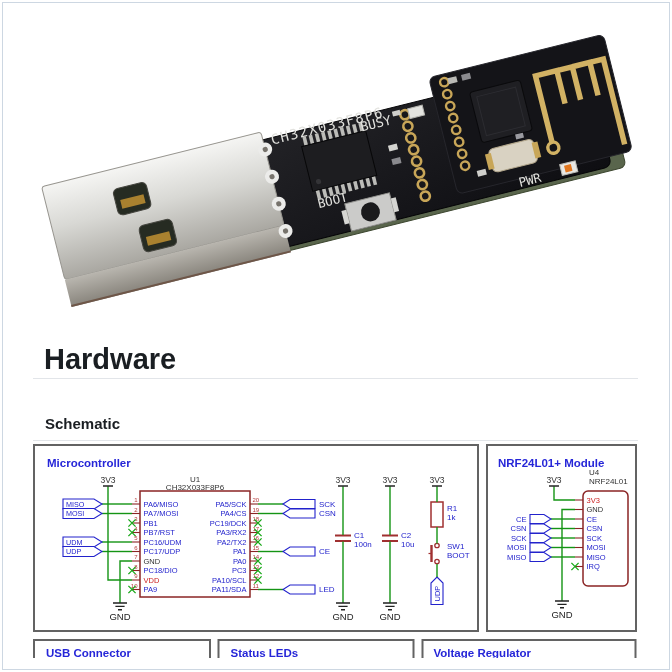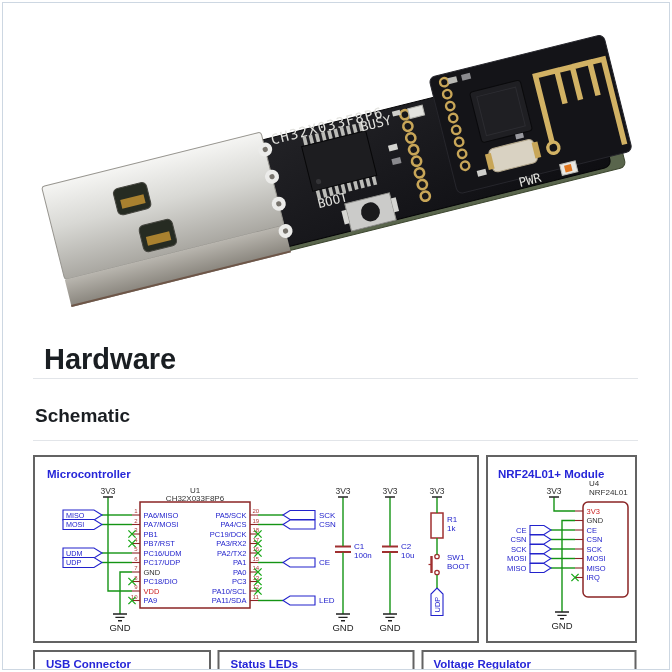--- a/index.html
+++ b/index.html
@@ -1,24 +1,24 @@
 <!DOCTYPE html>
 <html><head>
 <meta charset="utf-8">
 <style>
   html,body{margin:0;padding:0;background:#ffffff;}
   body{width:672px;height:672px;position:relative;overflow:hidden;
        font-family:"Liberation Sans", sans-serif;color:#16191d;}
   .frame{position:absolute;inset:2px;border:1px solid #cdd7e2;pointer-events:none;}
   .photo-wrap{position:absolute;left:15px;top:3px;width:632px;height:328px;}
   h1.pg{position:absolute;left:33px;top:332px;margin:11px;font-size:29px;font-weight:700;color:#1a1e22;}
-  h2.pg{position:absolute;left:33px;top:403px;margin:2px;font-size:19px;font-weight:700;color:#1a1e22;}
+  h2.pg{position:absolute;left:33px;top:403px;margin:12px;font-size:15px;font-weight:700;color:#1a1e22;}
   .rule{position:absolute;left:33px;width:605px;height:1px;background:#e2e5e9;}
   .rule1{top:378px;} .rule2{top:440px;}
-  .schematic-wrap{position:absolute;left:33px;top:454px;width:605px;height:215px;}
+  .schematic-wrap{position:absolute;left:33px;top:443px;width:605px;height:215px;}
   svg{display:block;}
   svg text{font-family:"Liberation Sans","DejaVu Sans",sans-serif;}
   .silk{font-family:"DejaVu Sans Mono",monospace;fill:#e2e2de;}
   .sheetbox{fill:#ffffff;stroke:#636363;stroke-width:2;}
   .sheettitle{fill:#2626d8;font-size:11.5px;font-weight:700;}
   .icbox{fill:#ffffff;stroke:#8b2525;stroke-width:1.5;}
   .refval{fill:#333333;font-size:8px;}
   .pref{fill:#2222cc;font-size:8px;}
   .cap{stroke:#a03030;stroke-width:2;fill:none;}
   .rsw{stroke:#a03030;fill:#ffffff;}

